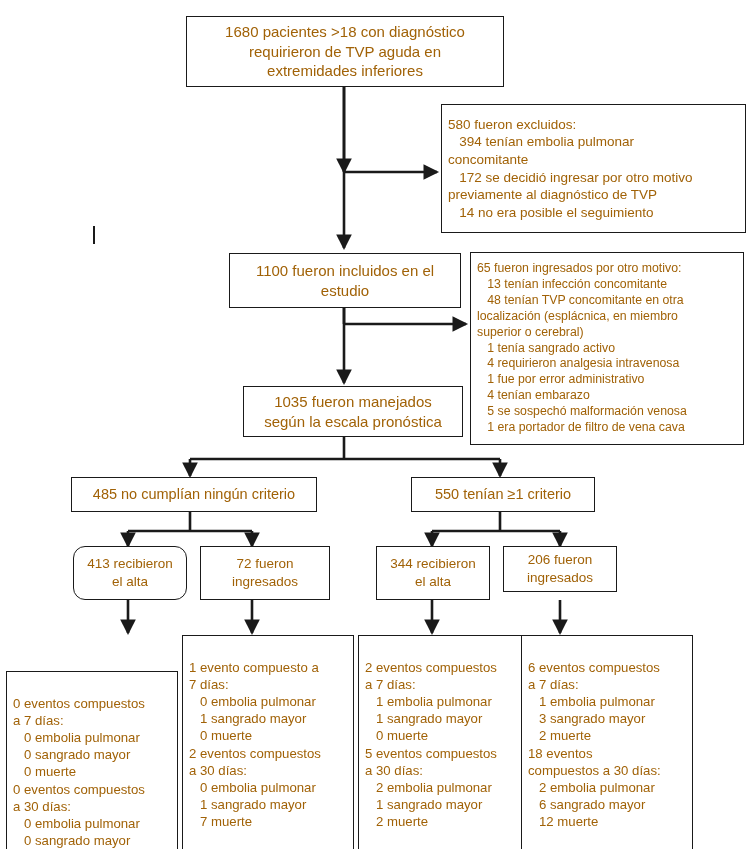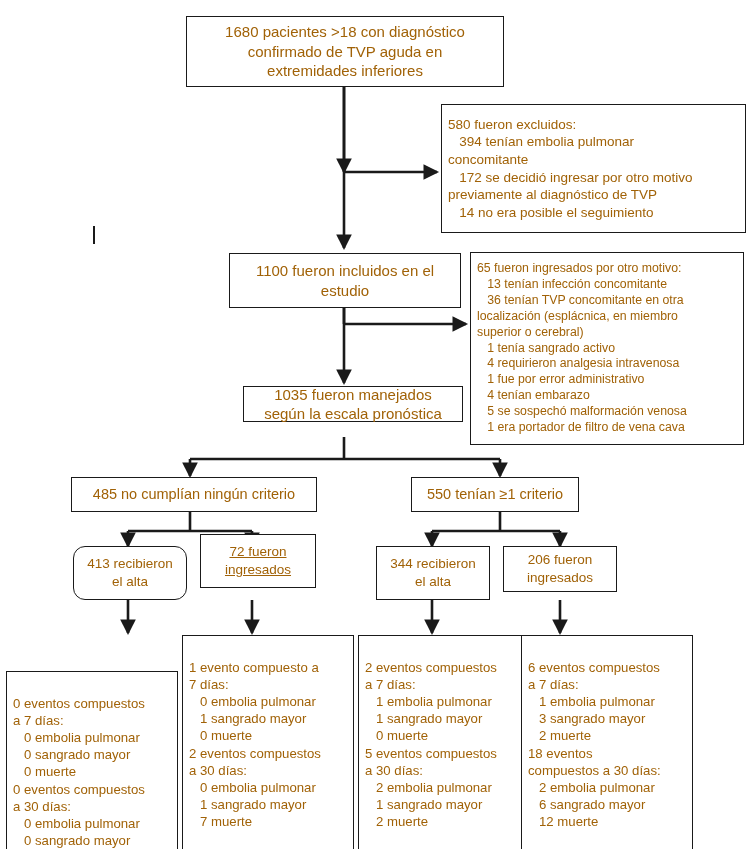--- a/index.html
+++ b/index.html
@@ -92,71 +92,71 @@
       <path d="M252,588 L252,621" marker-end="url(#arrow)"></path>
       <path d="M432,588 L432,621" marker-end="url(#arrow)"></path>
       <path d="M560,588 L560,621" marker-end="url(#arrow)"></path>
     </g>
   </svg>
 
   <div class="stray" style="left:93px; top:214px; width:2px; height:18px;"></div>
 
   <div class="box centered" style="left:186px; top:4px; width:318px; height:71px;">
     <span class="line t-main">1680 pacientes &gt;18 con diagnóstico</span>
-    <span class="line t-main">confirmado de TVP aguda en</span>
+    <span class="line t-main">requirieron de TVP aguda en</span>
     <span class="line t-main">extremidades inferiores</span>
   </div>
 
   <div class="box pad-l" style="left:441px; top:92px; width:305px; height:129px;">
     <span class="line t-side">580 fueron excluidos:</span>
     <span class="line t-side">   394 tenían embolia pulmonar</span>
     <span class="line t-side">concomitante</span>
     <span class="line t-side">   172 se decidió ingresar por otro motivo</span>
     <span class="line t-side">previamente al diagnóstico de TVP</span>
     <span class="line t-side">   14 no era posible el seguimiento</span>
   </div>
 
   <div class="box centered" style="left:229px; top:241px; width:232px; height:55px;">
     <span class="line t-main">1100 fueron incluidos en el</span>
     <span class="line t-main">estudio</span>
   </div>
 
   <div class="box pad-l" style="left:470px; top:240px; width:274px; height:193px;">
     <span class="line t-side2">65 fueron ingresados por otro motivo:</span>
     <span class="line t-side2">   13 tenían infección concomitante</span>
-    <span class="line t-side2">   36 tenían TVP concomitante en otra</span>
+    <span class="line t-side2">   48 tenían TVP concomitante en otra</span>
     <span class="line t-side2">localización (esplácnica, en miembro</span>
     <span class="line t-side2">superior o cerebral)</span>
     <span class="line t-side2">   1 tenía sangrado activo</span>
     <span class="line t-side2">   4 requirieron analgesia intravenosa</span>
     <span class="line t-side2">   1 fue por error administrativo</span>
     <span class="line t-side2">   4 tenían embarazo</span>
     <span class="line t-side2">   5 se sospechó malformación venosa</span>
     <span class="line t-side2">   1 era portador de filtro de vena cava</span>
   </div>
 
-  <div class="box centered" style="left:243px; top:374px; width:220px; height:36px;">
+  <div class="box centered" style="left:243px; top:374px; width:220px; height:51px;">
     <span class="line t-main">1035 fueron manejados</span>
     <span class="line t-main">según la escala pronóstica</span>
   </div>
 
   <div class="box centered" style="left:71px; top:465px; width:246px; height:35px;">
     <span class="line t-crit">485 no cumplían ningún criterio</span>
   </div>
 
-  <div class="box centered" style="left:411px; top:465px; width:168px; height:35px;">
+  <div class="box centered" style="left:411px; top:465px; width:184px; height:35px;">
     <span class="line t-crit">550 tenían ≥1 criterio</span>
   </div>
 
   <div class="box centered" style="left:73px; top:534px; width:114px; height:54px;border-radius:12px;">
     <span class="line t-mid">413 recibieron</span>
     <span class="line t-mid">el alta</span>
   </div>
 
-  <div class="box centered" style="left:200px; top:522px; width:116px; height:54px;text-decoration:underline;">
+  <div class="box centered" style="left:200px; top:534px; width:130px; height:54px;">
     <span class="line t-mid">72 fueron</span>
     <span class="line t-mid">ingresados</span>
   </div>
 
   <div class="box centered" style="left:376px; top:534px; width:114px; height:54px;">
     <span class="line t-mid">344 recibieron</span>
     <span class="line t-mid">el alta</span>
   </div>
 
   <div class="box centered" style="left:503px; top:534px; width:114px; height:46px;">

